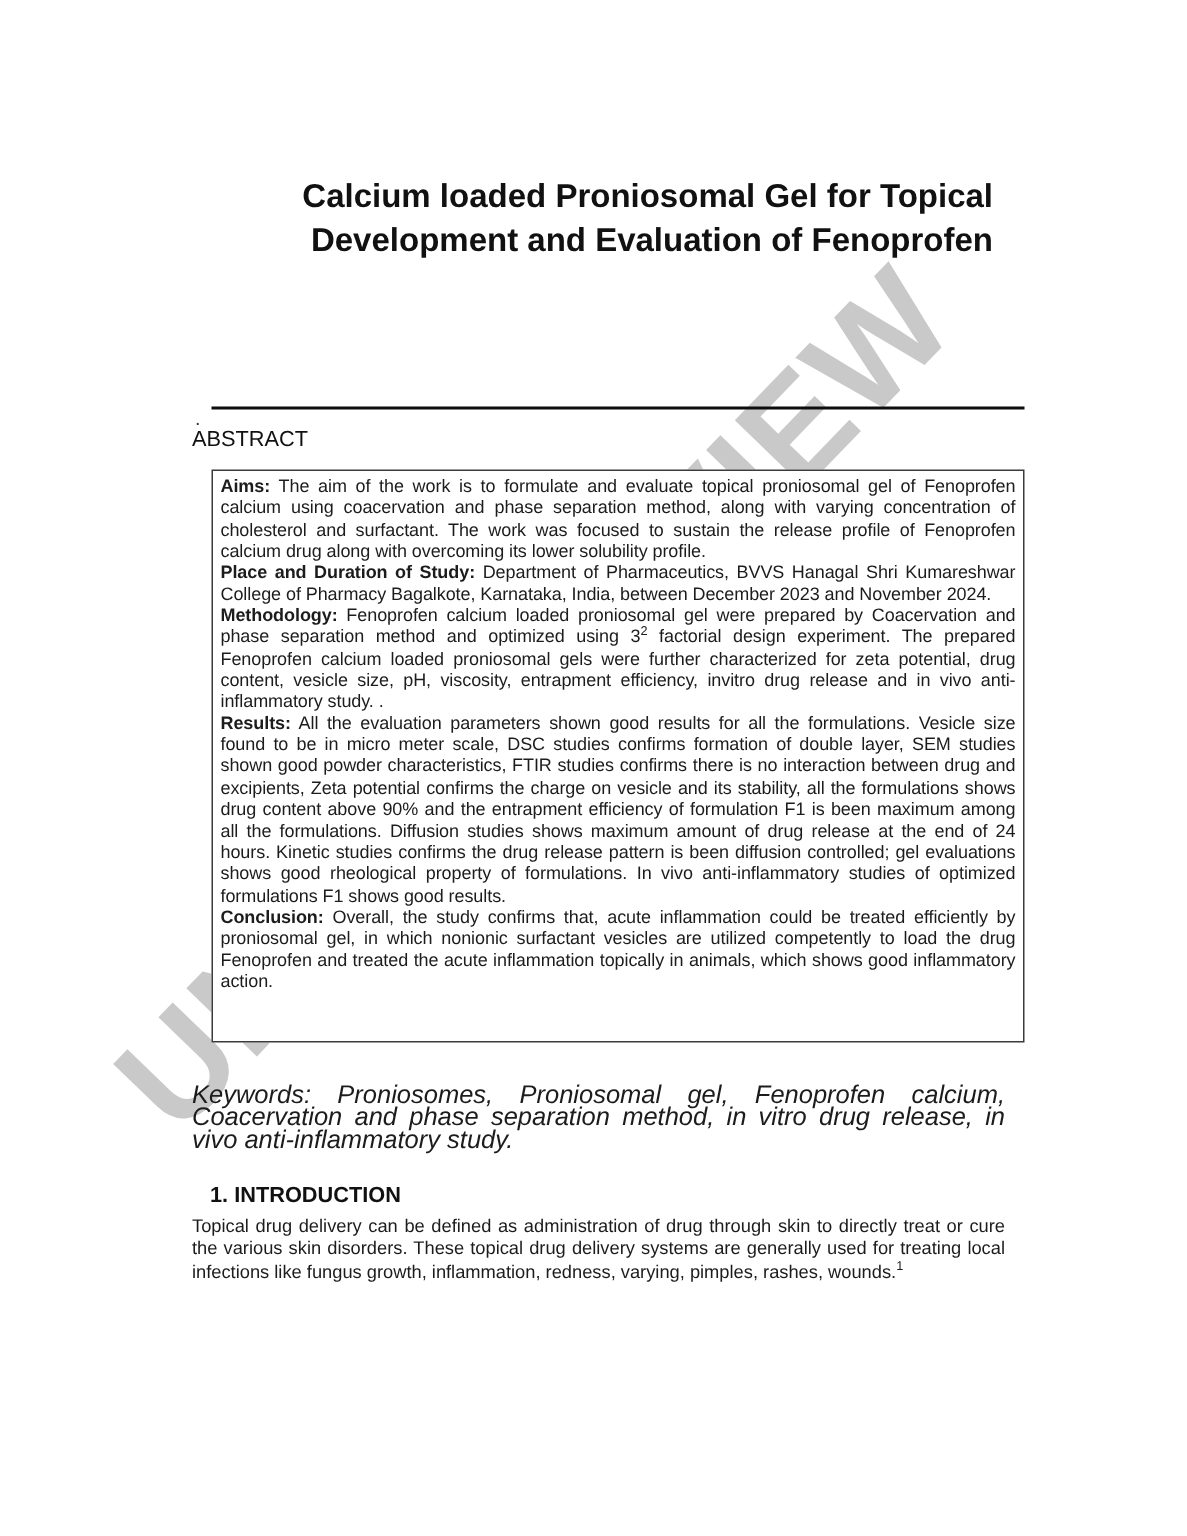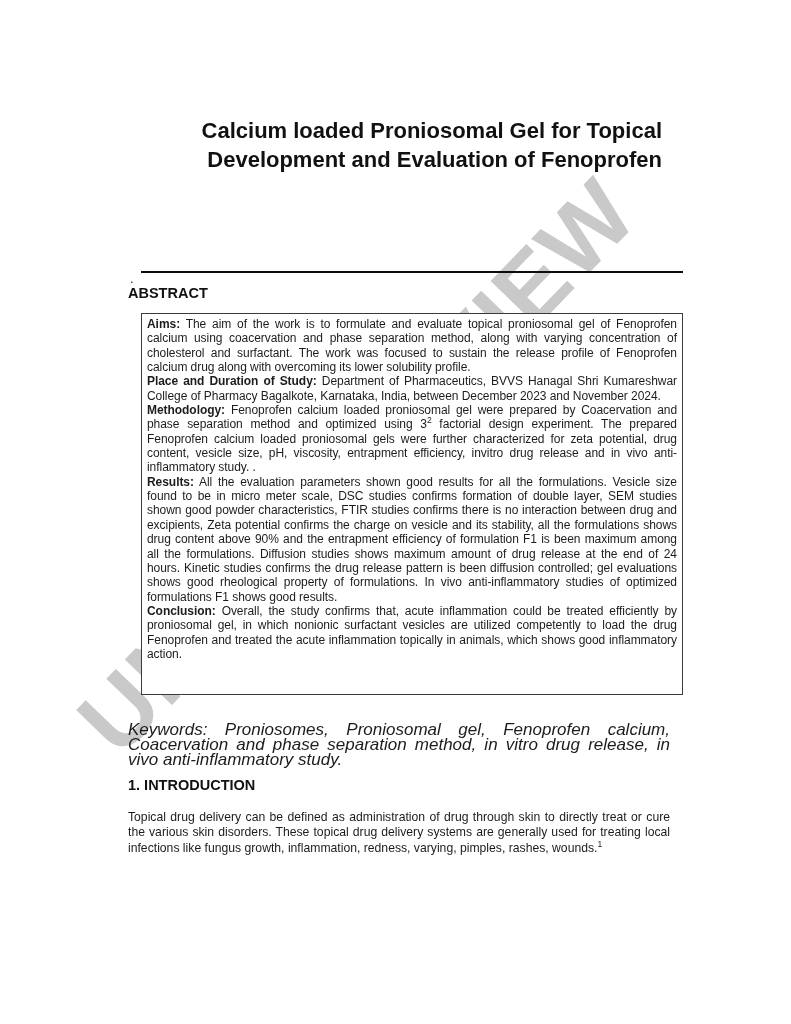--- a/index.html
+++ b/index.html
@@ -55,21 +55,21 @@
     z-index: 1;
     font-size: 13px;
     line-height: 13px;
     color: #333;
   }
 
   .abstract-h {
     top: 285px;
     margin: 0;
     font-size: 14.5px;
-    font-weight: bold;
+    font-weight: normal;
     color: #111;
   }
 
   .abstract-box {
     top: 313px;
     min-height: 382px;
     border: 1px solid #3a3a3a;
     background: #ffffff;      
     padding: 3px 5px 4px 5px;
     font-size: 12px;
@@ -90,21 +90,21 @@
     top: 722px;
     margin: 0;
     font-style: italic;
     font-size: 17px;
     line-height: 15px;
     text-align: justify;
   }
 
   .intro-h {
     top: 777px;
-    margin: 0;
+    margin: 12px;
     font-size: 14.5px;
     font-weight: bold;
     color: #111;
   }
 
   .intro-p {
     top: 810px;
     margin: 0;
     font-size: 12.2px;
     line-height: 15.3px;

